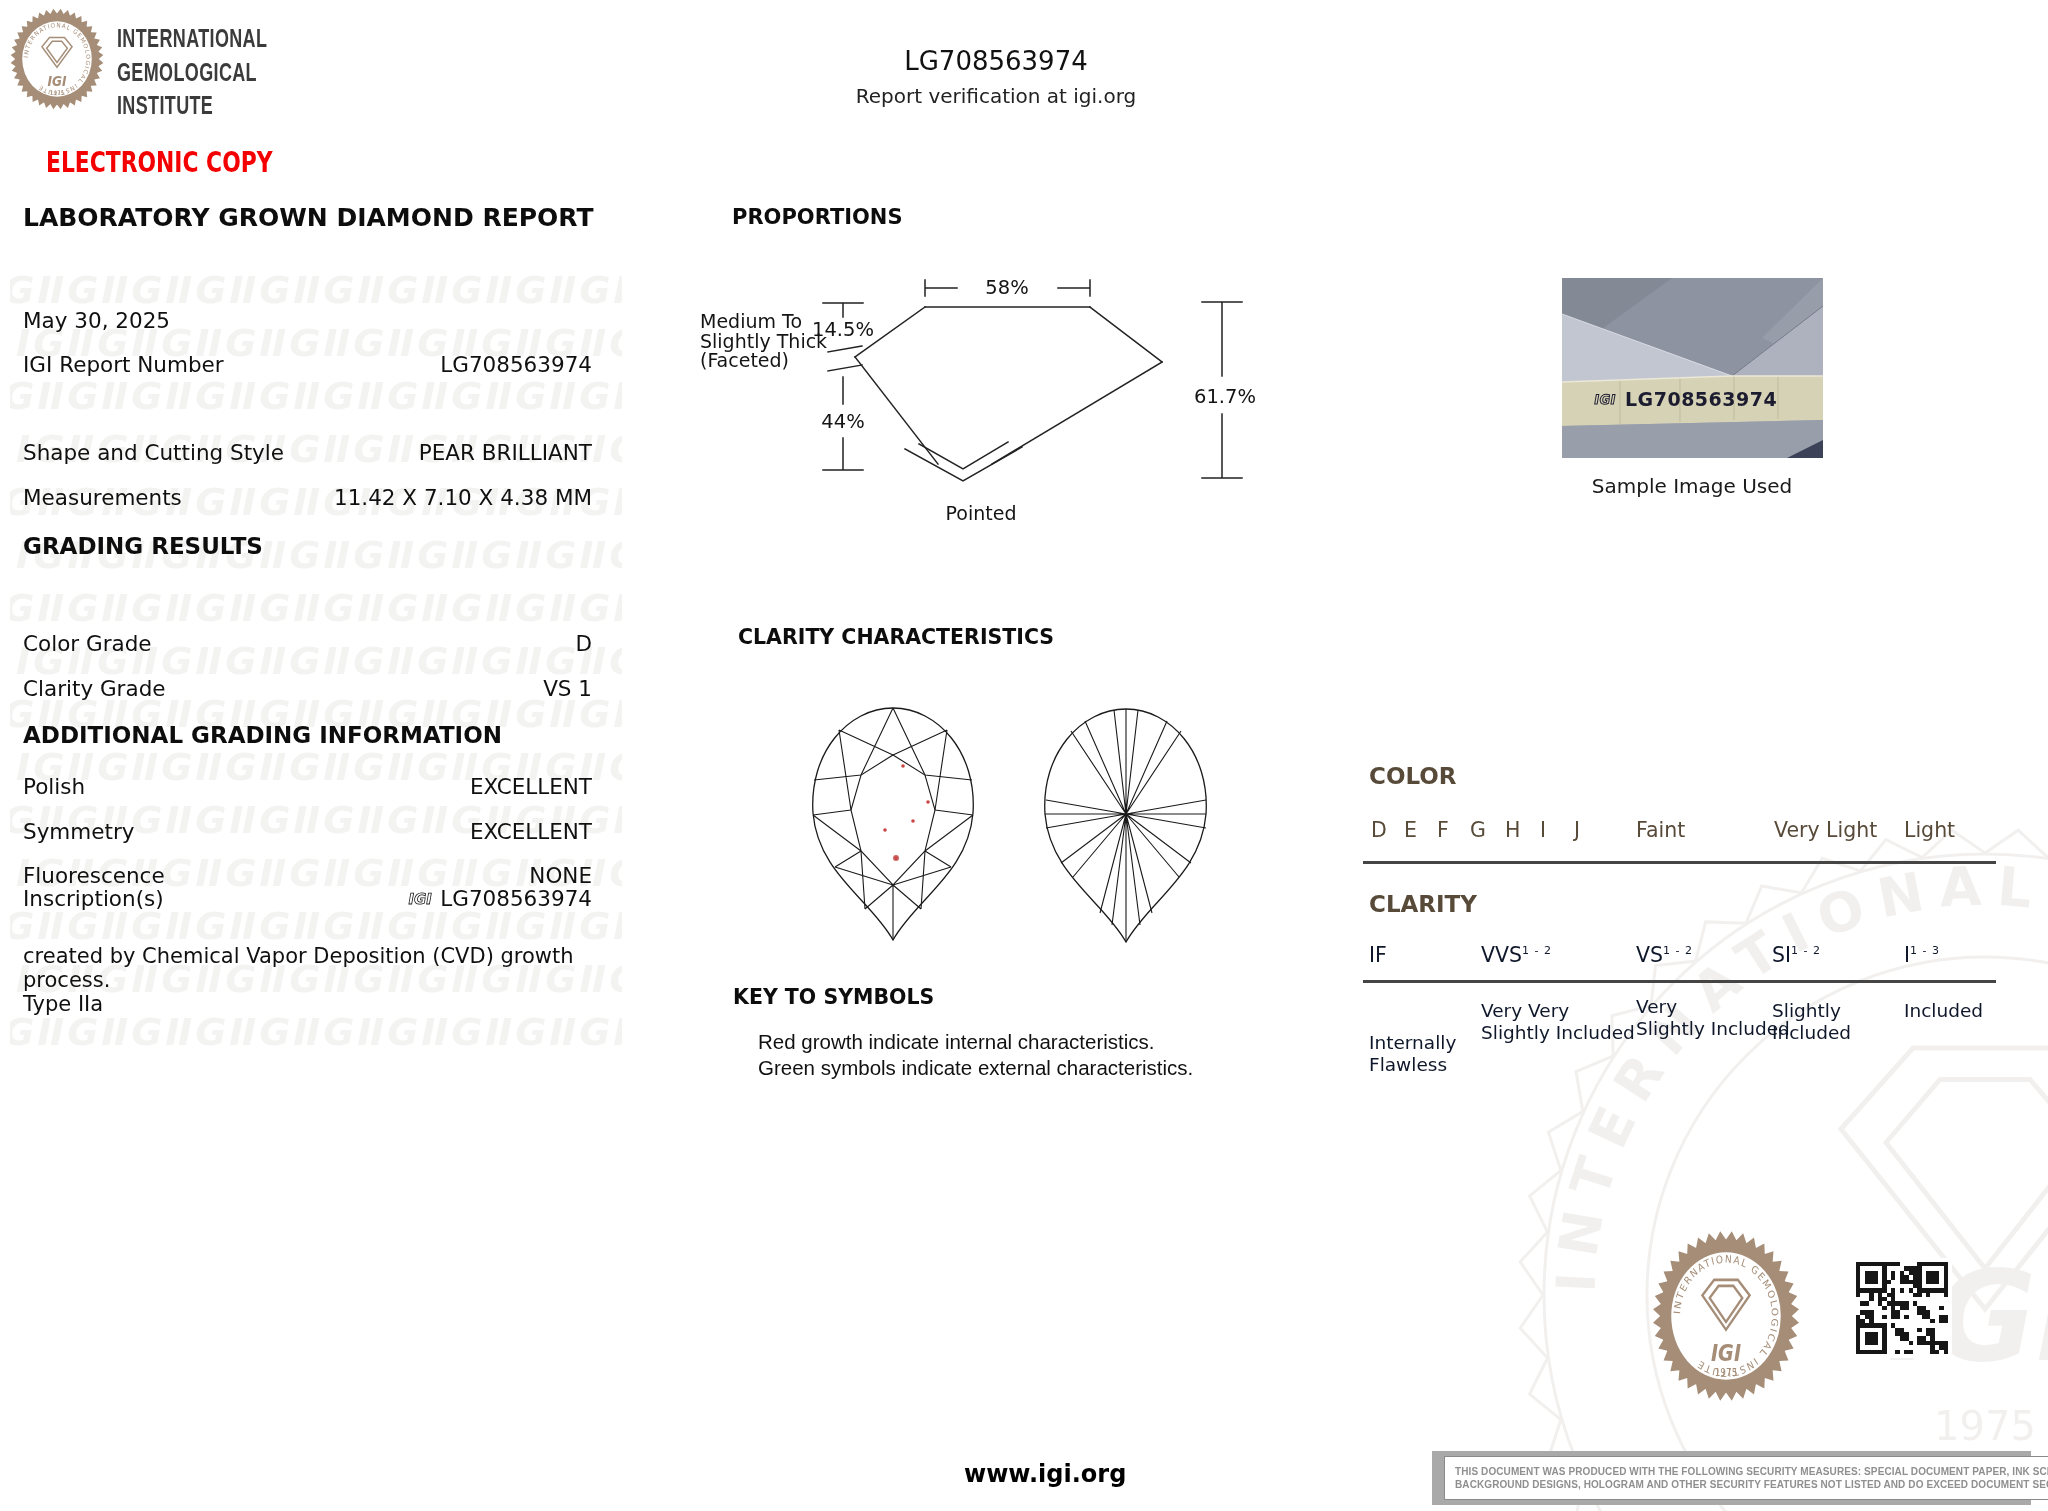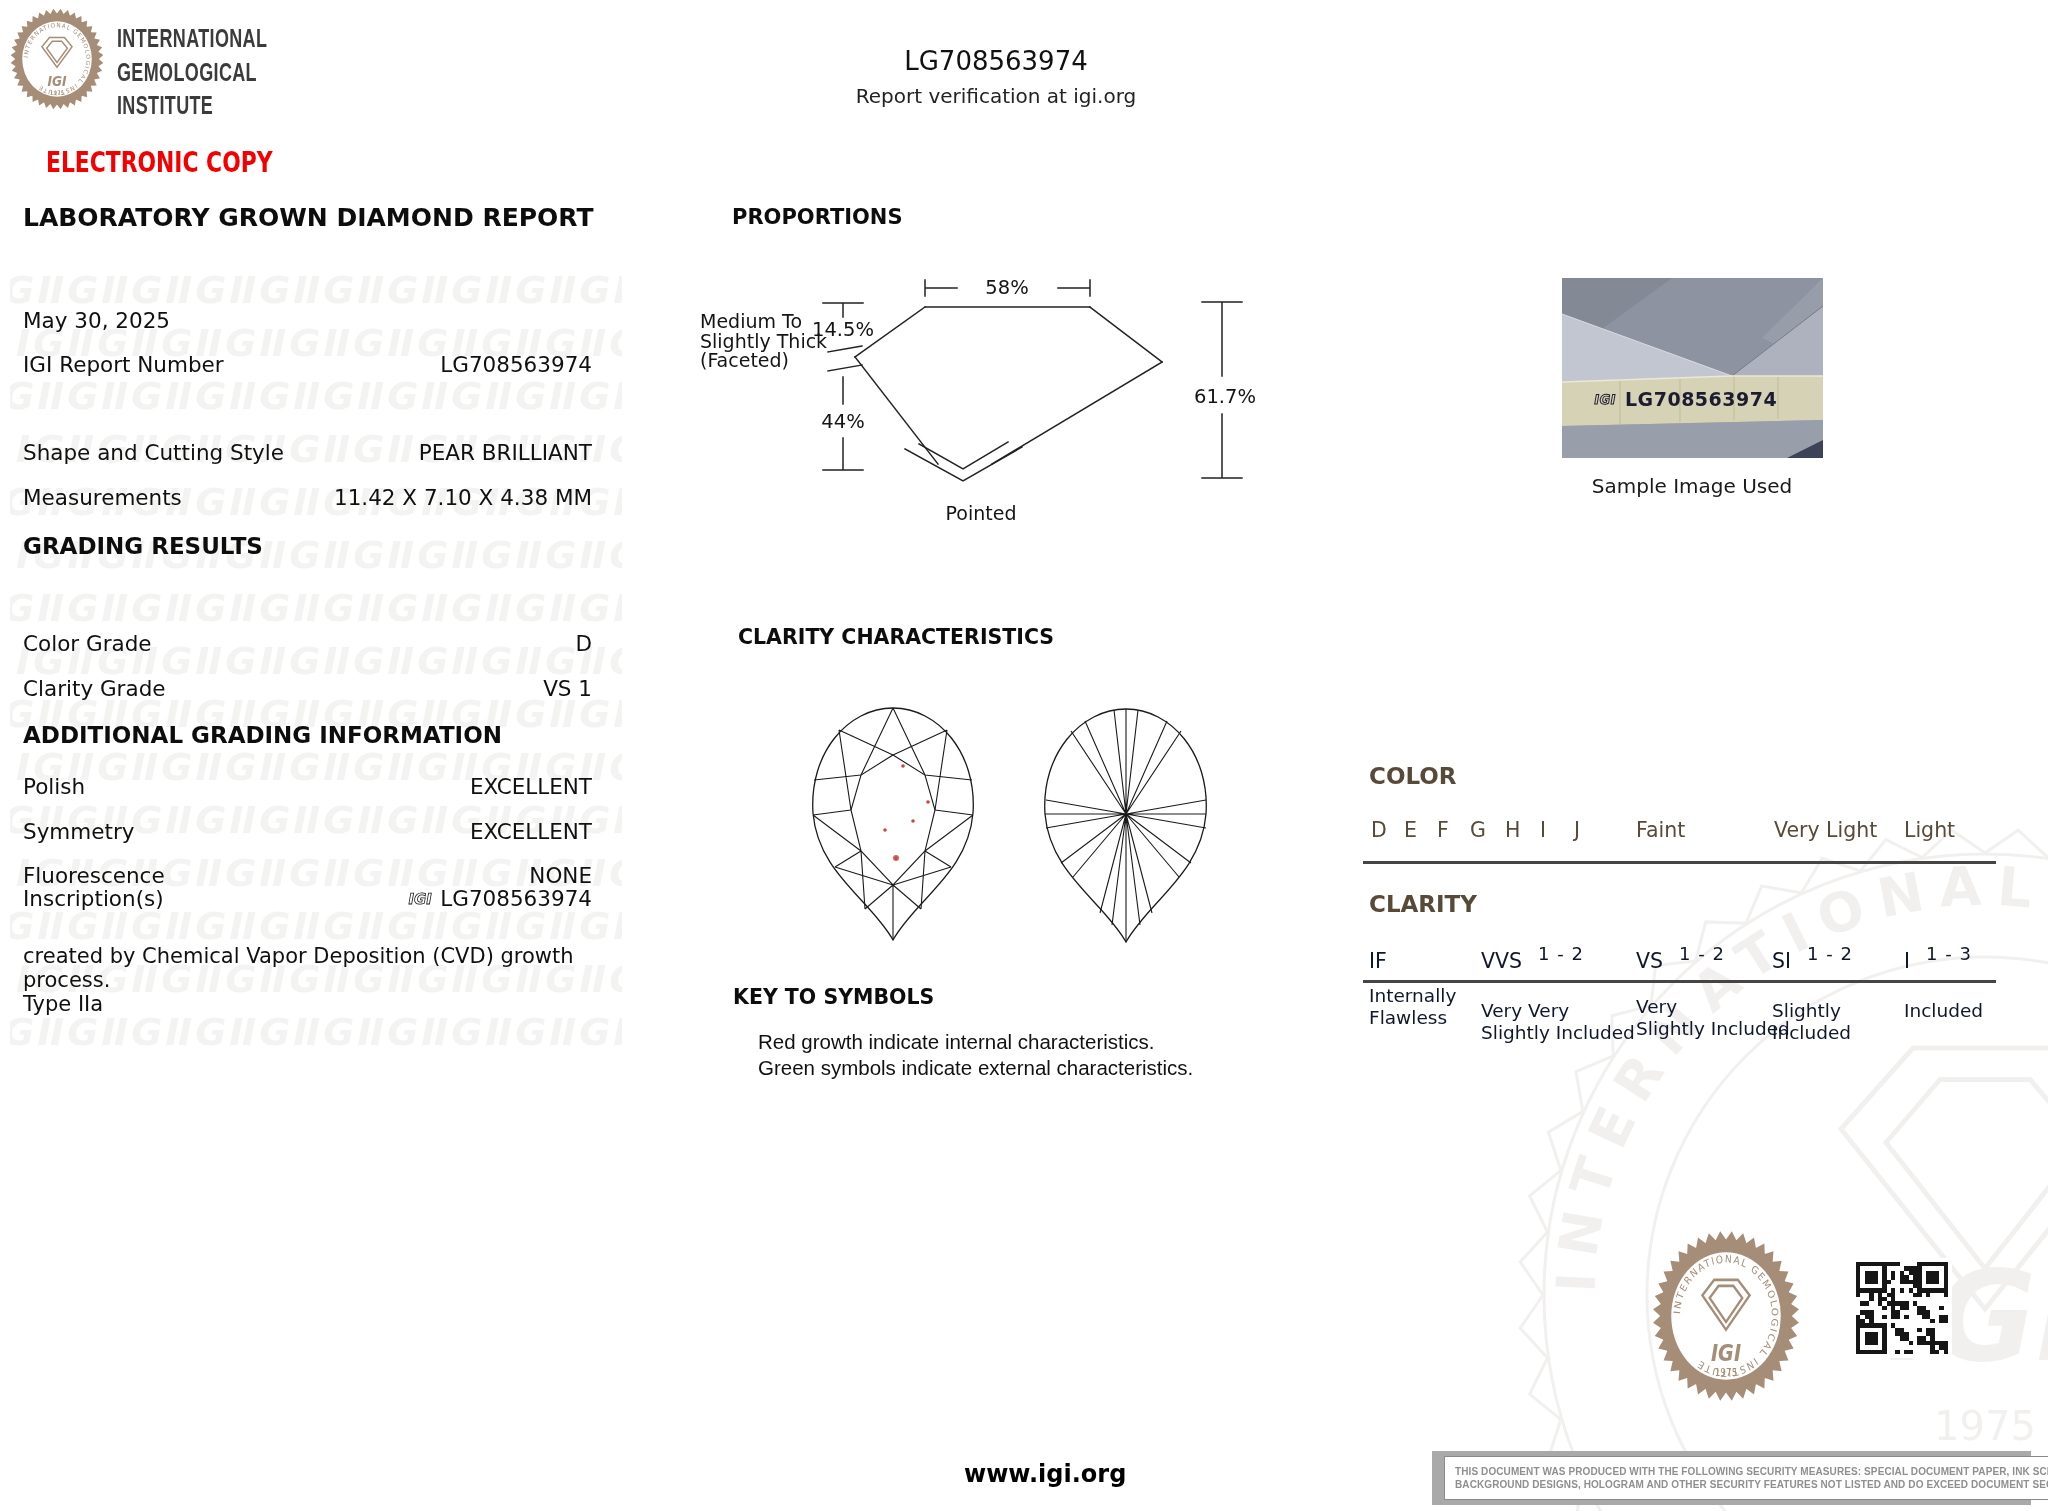--- a/index.html
+++ b/index.html
@@ -11,21 +11,21 @@
   .row{position:absolute;left:23px;width:569px;display:flex;justify-content:space-between;
        font-size:21.5px;color:#101010}
   .row .val{text-align:right;white-space:nowrap}
   .sechead{position:absolute;left:23px;font-size:23px;font-weight:bold;color:#0d0d0d}
   .bigtitle{font-size:25px;font-weight:bold;color:#0d0d0d}
   .midhead{font-weight:bold;color:#0d0d0d}
   .brown{color:#584a39}
   .scale-letter{position:absolute;font-size:20.5px;color:#584a39;white-space:nowrap}
   .cl-col{position:absolute;color:#0f172a;white-space:nowrap}
   .cl-abbr{font-size:20.5px}
-  .cl-sup{font-size:18px;vertical-align:8px;margin-left:16px;letter-spacing:1px}
+  .cl-sup{font-size:11px;vertical-align:8px;margin-left:0;letter-spacing:1px}
   .cl-desc{font-size:18.5px;line-height:21.5px}
   #wm-left{position:absolute;left:10px;top:268px;width:612px;height:792px;overflow:hidden}
   #wm-left span{position:absolute;font:italic bold 38px "DejaVu Sans",sans-serif;
        color:rgba(95,90,82,.075);letter-spacing:3px}
   .wm-seal{position:absolute;left:0;top:0;pointer-events:none}
   .seal{display:block}
   .qr{position:absolute;left:1852px;top:1258px;width:100px;height:100px;background:#fff;padding:4px;box-sizing:border-box}
   .qr-grid{width:100%;height:100%;display:grid;grid-template-columns:repeat(21,1fr);grid-template-rows:repeat(21,1fr)}
   .qb{background:#161616}
   .strip{position:absolute;left:1432px;top:1451px;width:599px;height:54px;background:#a9a9a9;
@@ -429,21 +429,21 @@
     <span class="cl-abbr">VS</span><span class="cl-sup">1 - 2</span>
   </div>
   <div class="cl-col" style="left:1772px;top:943px">
     <span class="cl-abbr">SI</span><span class="cl-sup">1 - 2</span>
   </div>
   <div class="cl-col" style="left:1904px;top:943px">
     <span class="cl-abbr">I</span><span class="cl-sup">1 - 3</span>
   </div>
   <div class="hline" style="left:1363px;top:980px;width:633px"></div>
 
-  <div class="cl-col cl-desc" style="left:1369px;top:985px">
+  <div class="cl-col cl-desc" style="left:1369px;top:1032px">
     <div>Internally</div>
     <div>Flawless</div>
   </div>
   <div class="cl-col cl-desc" style="left:1481px;top:1000px">
     <div>Very Very</div>
     <div>Slightly Included</div>
   </div>
   <div class="cl-col cl-desc" style="left:1636px;top:996px">
     <div>Very</div>
     <div>Slightly Included</div>

